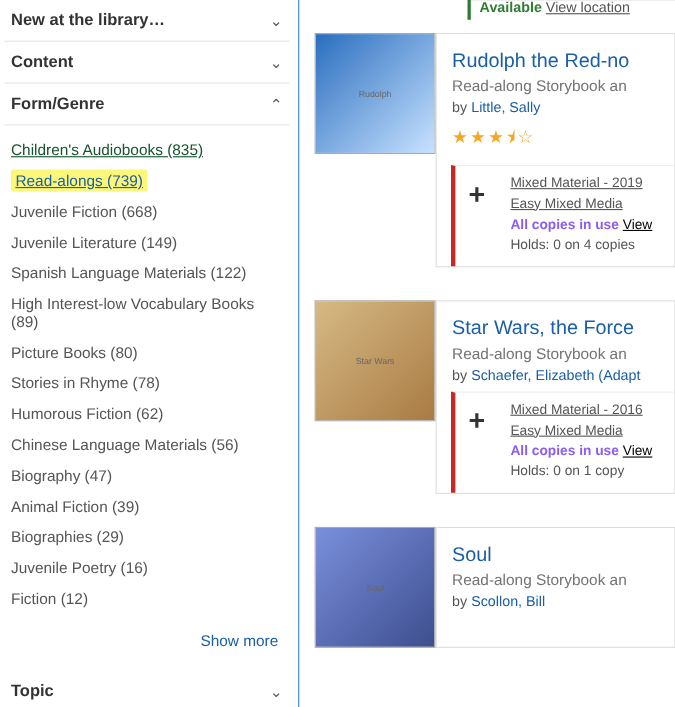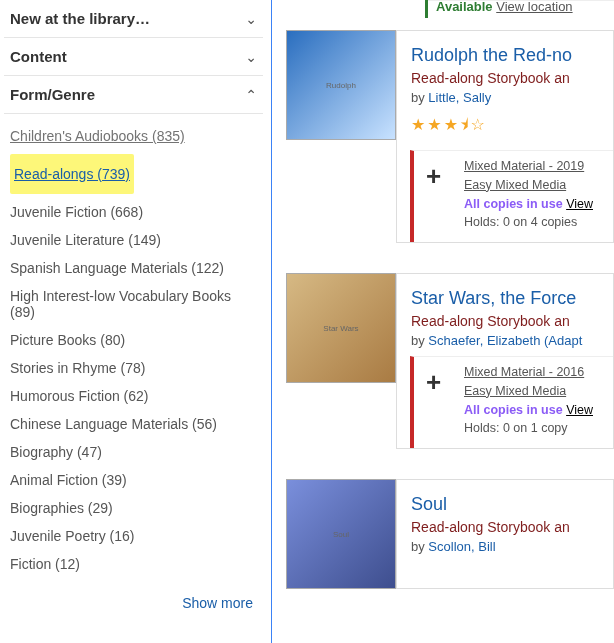--- a/index.html
+++ b/index.html
@@ -2,37 +2,37 @@
 <html><head>
 <meta charset="utf-8">
 <style>
   * { box-sizing: border-box; margin: 0; padding: 0; font-family: Arial, Helvetica, sans-serif; }
   body { width: 614px; height: 643px; overflow: hidden; background: #fff; display: flex; }
   .sidebar { width: 272px; border-right: 1px solid #3b82f6; padding: 0 8px 0 4px; }
   .filter-header { display: flex; justify-content: space-between; align-items: center; padding: 10px 6px; border-bottom: 1px solid #e5e5e5; cursor: pointer; }
   .filter-title { font-weight: bold; font-size: 15px; color: #333; }
   .chev { font-size: 14px; color: #555; }
   .facet-list { padding: 8px 6px 6px 6px; }
-  .facet-link { display: block; padding: 6px 0; font-size: 14px; color: #737373; text-decoration: underline; cursor: pointer; }
+  .facet-link { display: block; padding: 6px 0; font-size: 14px; color: #14532d; text-decoration: underline; cursor: pointer; }
   .facet-link.nolink { color: #555; text-decoration: none; cursor: default; }
-  .facet-link.hl { background: #fdf779; border-radius: 2px; display: inline-block; padding: 12px 4px; margin: 4px 0; color: #1a5ea8; }
+  .facet-link.hl { background: #fdf779; border-radius: 2px; display: inline-block; padding: 2px 4px; margin: 4px 0; color: #1a5ea8; }
   .show-more { text-align: right; padding: 10px 10px 18px 0; }
   .show-more span { color: #1a5ea8; font-size: 14px; cursor: pointer; }
 
   .results { flex: 1; position: relative; overflow: hidden; }
   .item { display: flex; margin: 10px 0 30px 14px; }
   .cover { width: 110px; height: 110px; background: #d0d0d0; border: 1px solid #aaa; font-size: 8px; color: #666; display:flex; align-items:center; justify-content:center; text-align:left; }
   .availability { margin-bottom: 12px; margin-left: 153px; border-top: 1px solid #eee;}
   .avail-row { border-left: 3px solid #2e7d32; padding: 4px 8px; font-size: 13px; margin-top:-6px;}
   .avail-word { color: #2e7d32; font-weight: bold; }
   .loc-link { text-decoration: underline; color: #555; }
 
   .item-card { border: 1px solid #ddd; padding: 14px 0 0 14px; flex:1; }
   .title { font-size: 18px; color: #1a5ea8; margin-bottom: 4px; }
-  .subtitle { font-size: 14px; color: #7f1d1d; margin-bottom: 4px; }
+  .subtitle { font-size: 14px; color: #737373; margin-bottom: 4px; }
   .author { font-size: 13px; color: #555; margin-bottom: 8px; }
   .author a { color: #1a5ea8; }
   .stars { color: #f5a623; font-size: 16px; letter-spacing: 2px; margin-bottom: 10px; }
   .status-block { border-left: 4px solid #c62828; padding: 6px 10px 10px 10px; margin-left: -1px; border-top: 1px solid #eee; position:relative; }
   .plus { position:absolute; left:12px; top:10px; font-size:26px; color:#333; font-weight:bold;}
   .status-lines { margin-left: 40px; font-size: 12.5px; line-height: 1.5; }
   .format { color: #555; text-decoration: underline; }
   .inuse { color: #8b5cf6; font-weight: bold; }
   .view { text-decoration: underline; color: #000000; }
   .holds { color: #555; }

